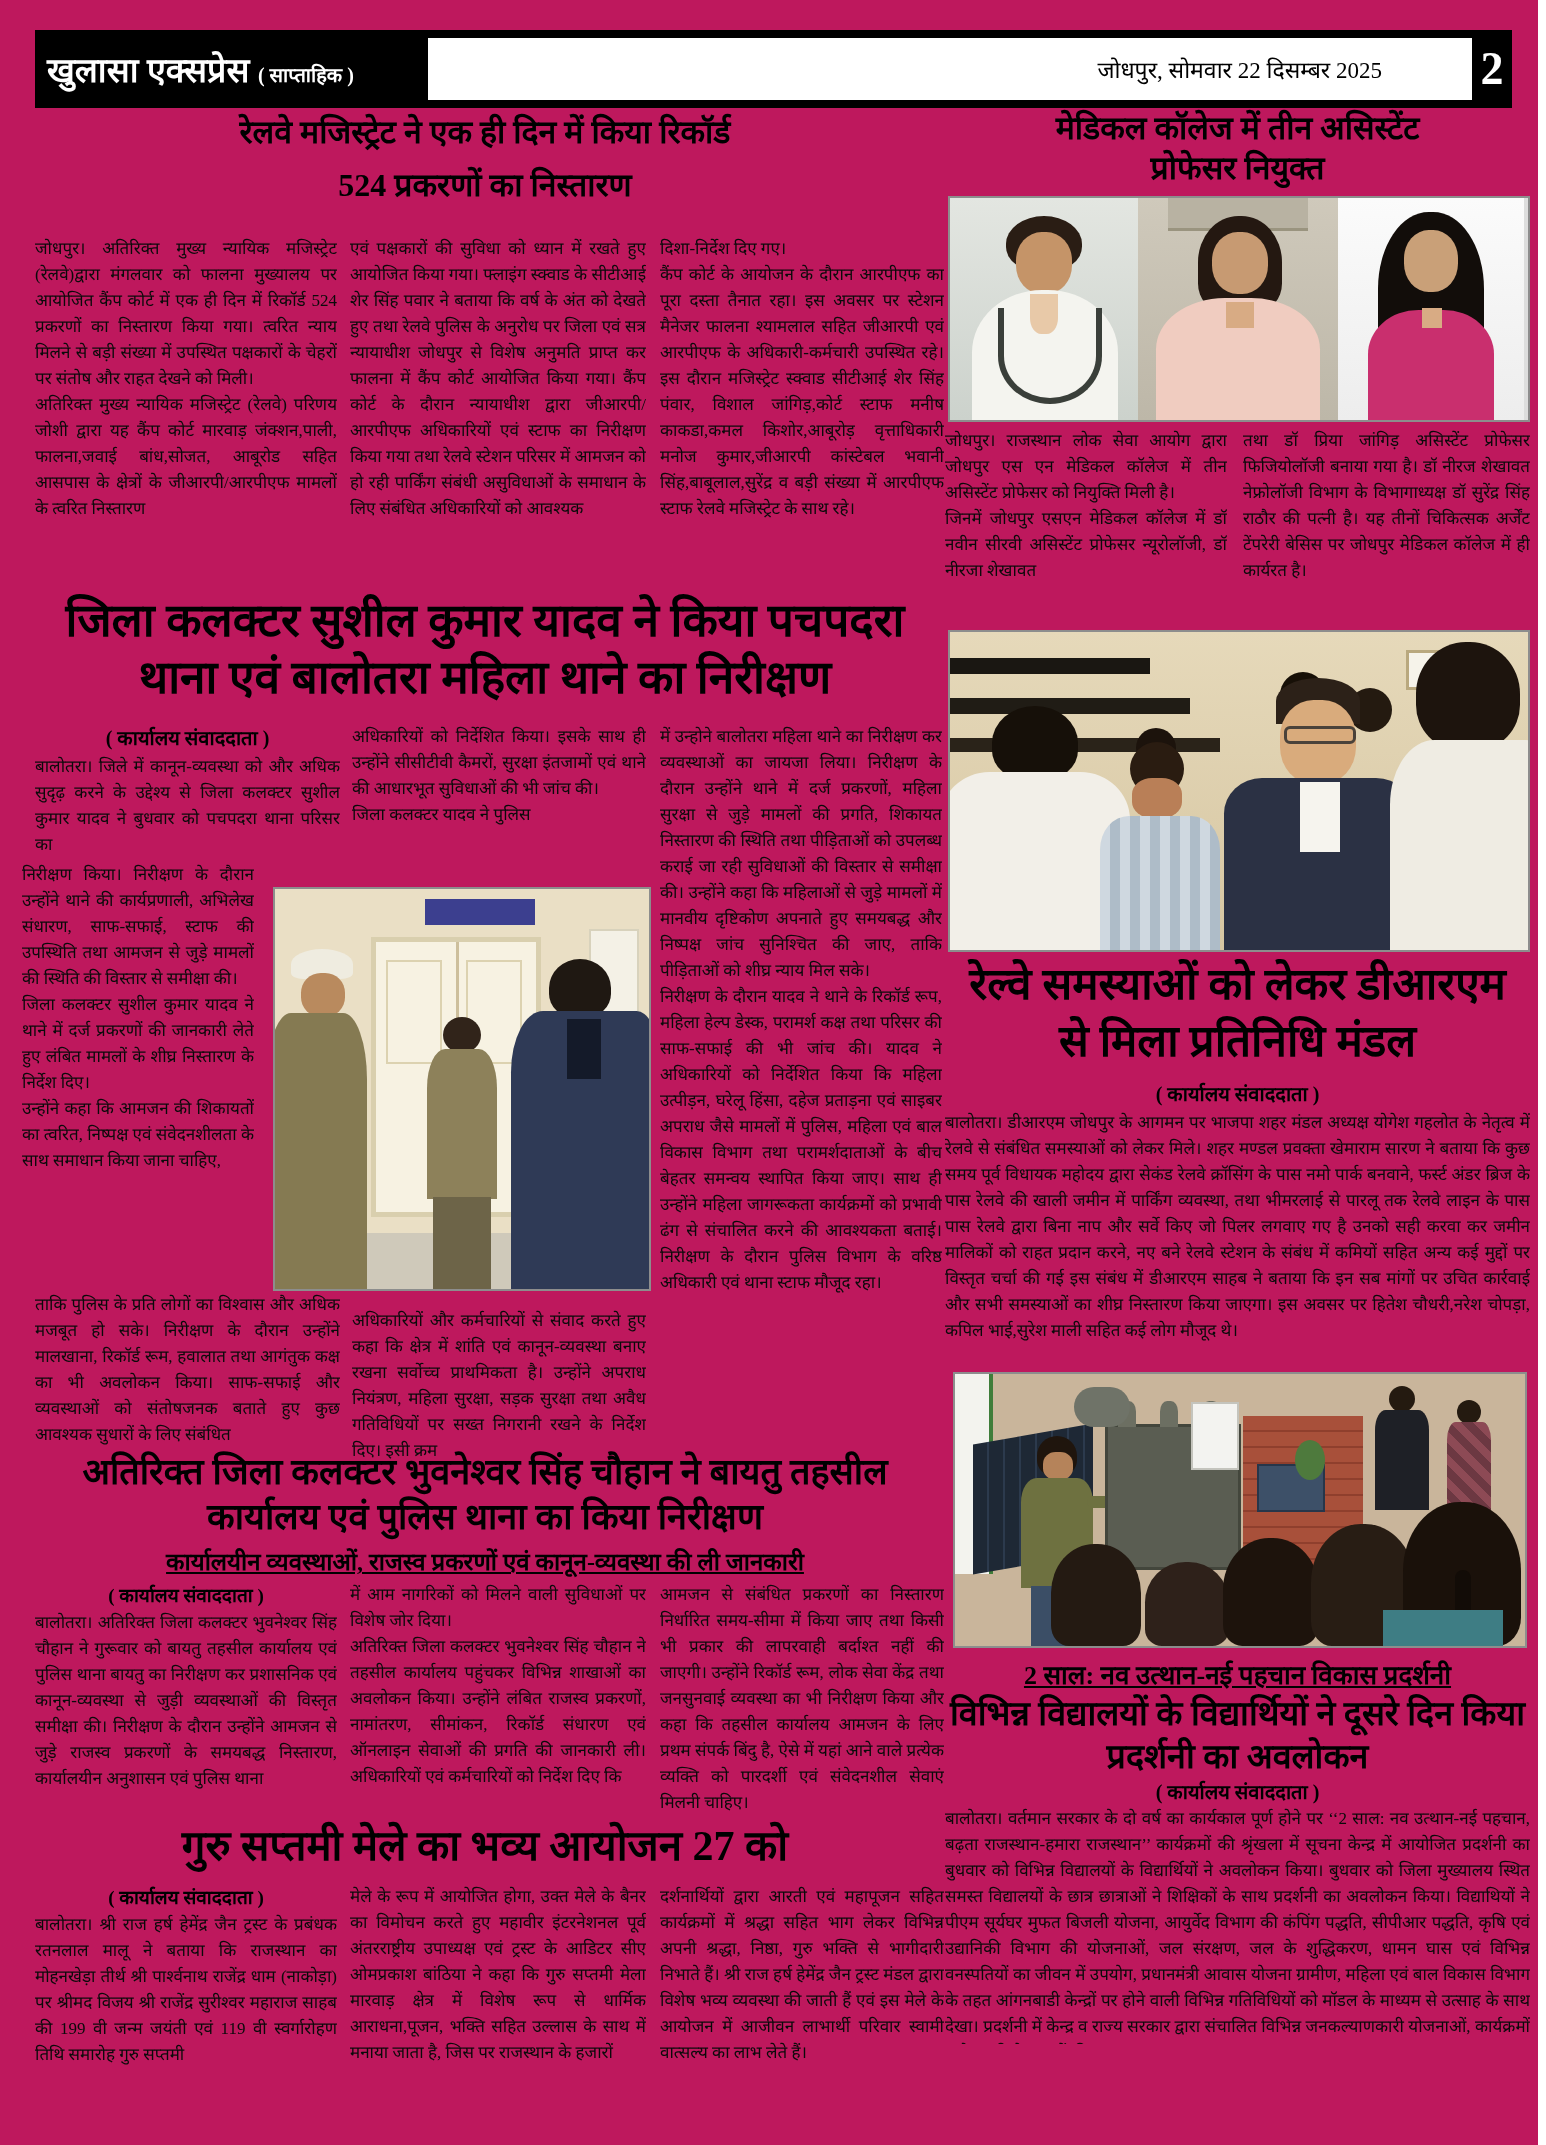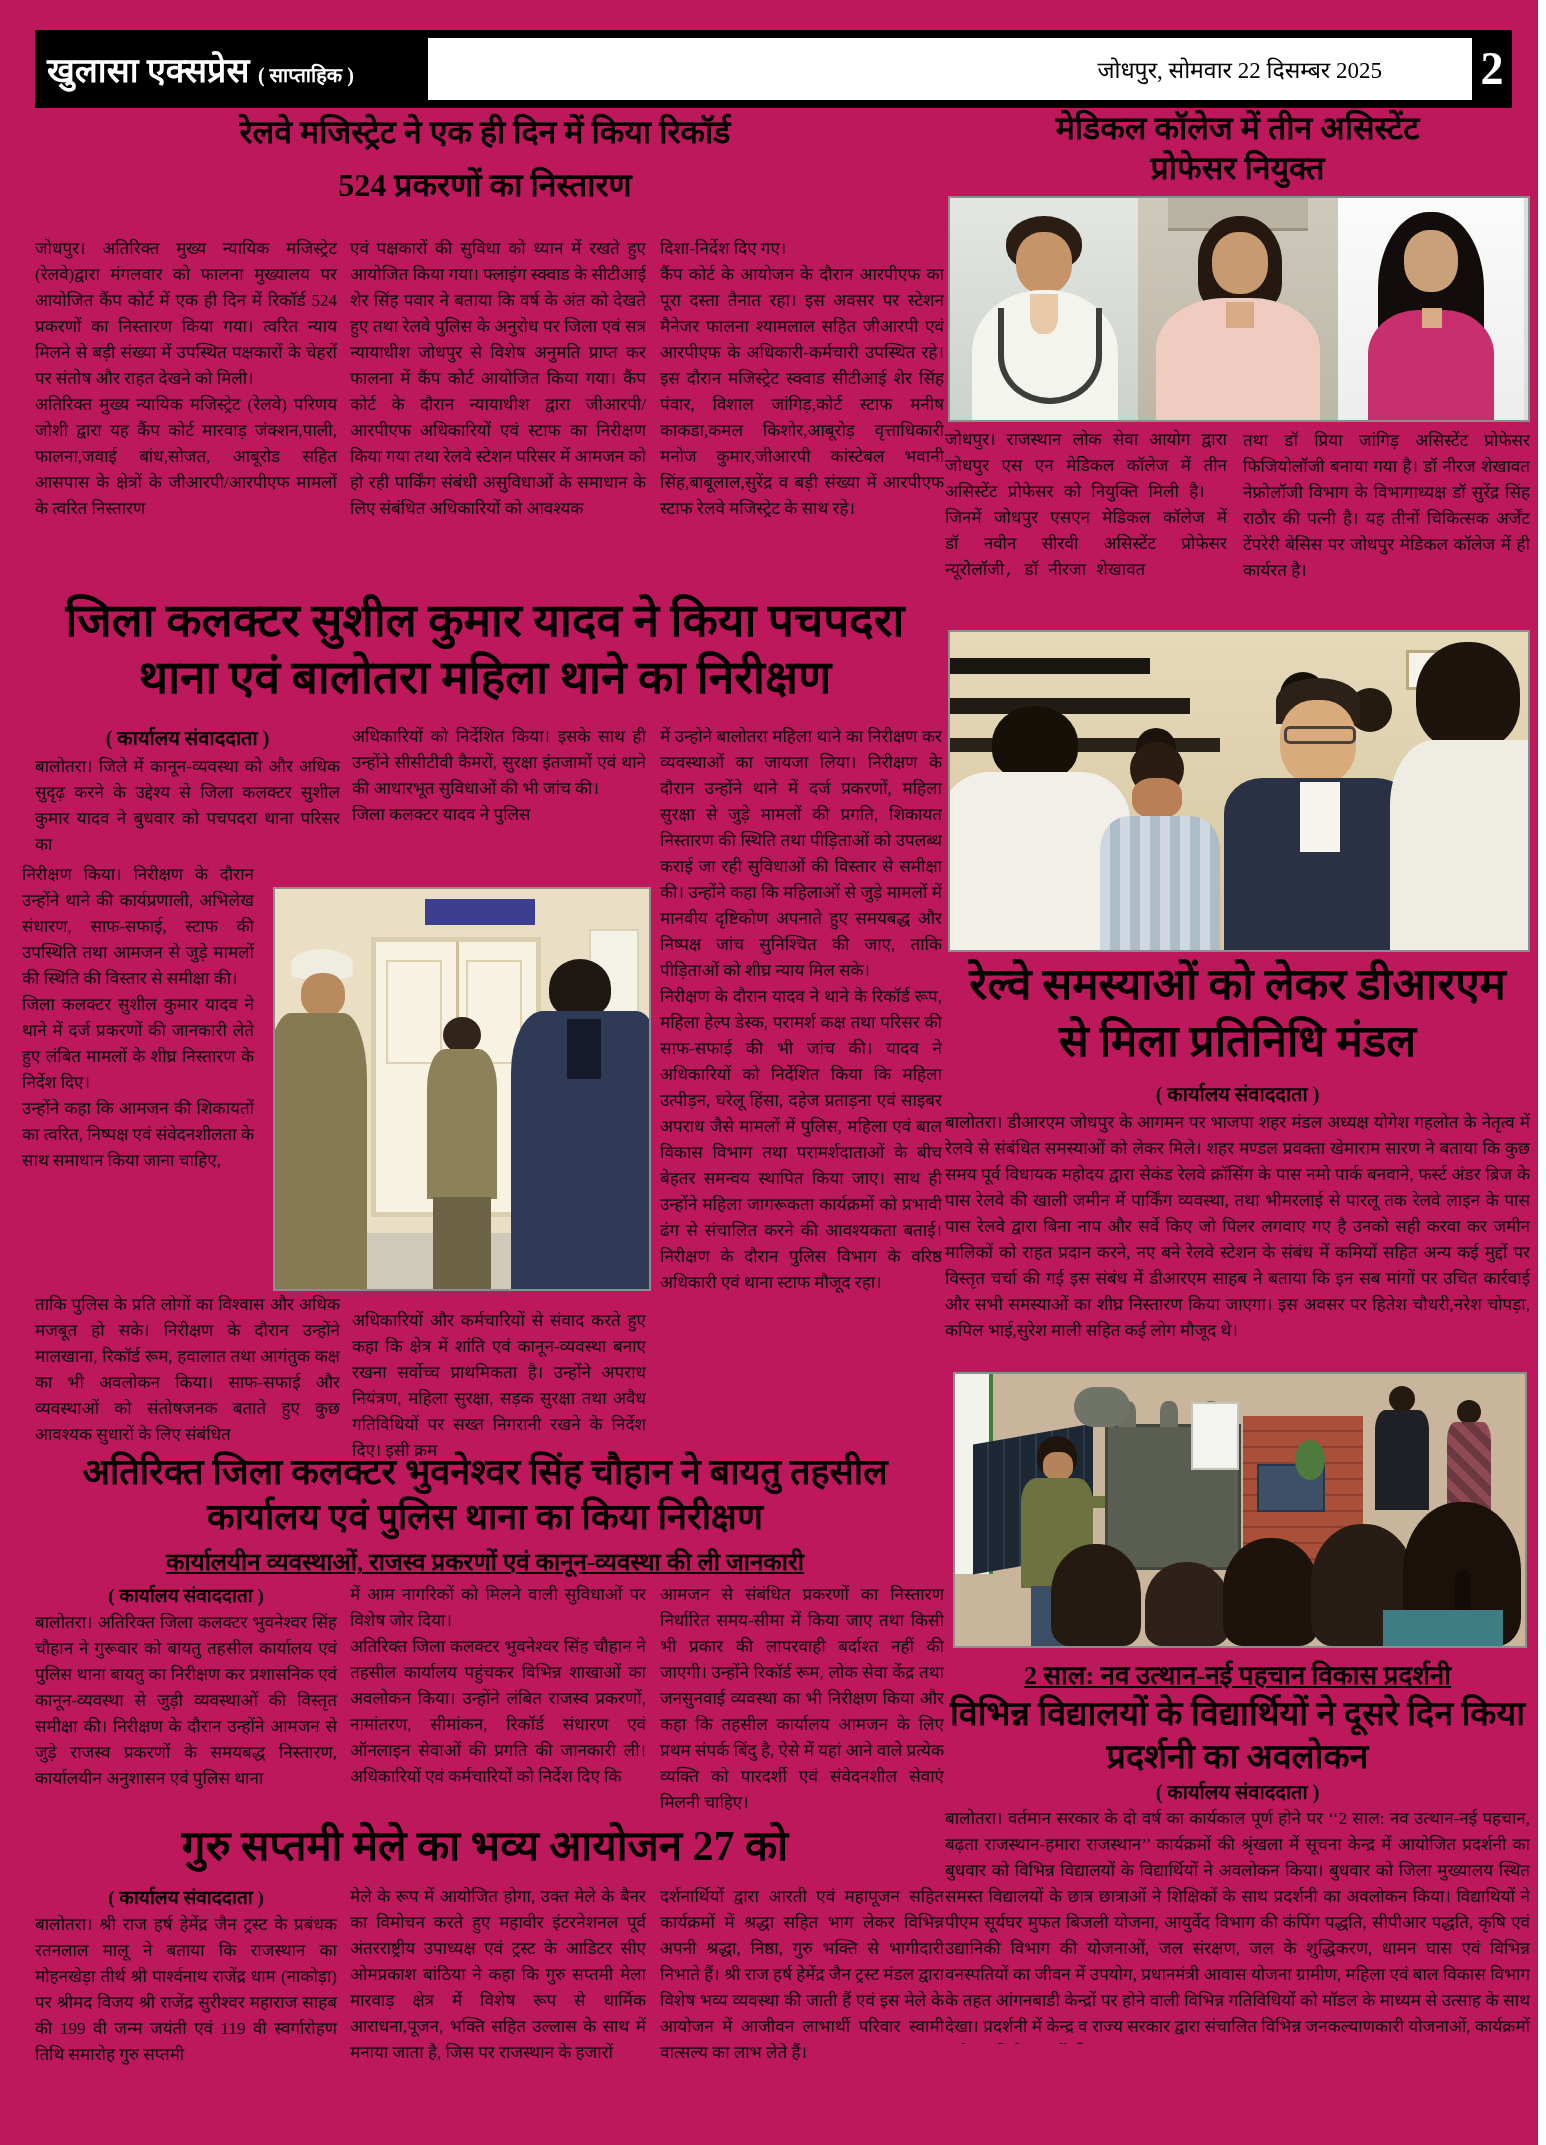--- a/index.html
+++ b/index.html
@@ -73,21 +73,21 @@
     </div>
 
     <div class="pp" style="left:388px;top:0;width:186px;height:100%;background:linear-gradient(#fbfbfb,#ededed);">
       <div class="pp" style="left:40px;top:14px;width:106px;height:160px;background:#120d0a;border-radius:48% 48% 20% 20%;"></div>
       <div class="pp" style="left:66px;top:32px;width:54px;height:62px;background:#c9a078;border-radius:46%;"></div>
       <div class="pp" style="left:30px;top:112px;width:126px;height:110px;background:#c92f6e;border-radius:40% 40% 0 0;"></div>
       <div class="pp" style="left:84px;top:110px;width:20px;height:20px;background:#d8ab84;"></div>
     </div>
   </div>
 
-  <div class="col" style="left:945px;top:428px;width:282px;height:205px;font-family:Liberation Mono, monospace;">जोधपुर। राजस्थान लोक सेवा आयोग द्वारा जोधपुर एस एन मेडिकल कॉलेज में तीन असिस्टेंट प्रोफेसर को नियुक्ति मिली है।
+  <div class="col" style="left:945px;top:428px;width:282px;height:205px;">जोधपुर। राजस्थान लोक सेवा आयोग द्वारा जोधपुर एस एन मेडिकल कॉलेज में तीन असिस्टेंट प्रोफेसर को नियुक्ति मिली है।
 जिनमें जोधपुर एसएन मेडिकल कॉलेज में डॉ नवीन सीरवी असिस्टेंट प्रोफेसर न्यूरोलॉजी, डॉ नीरजा शेखावत</div>
   <div class="col" style="left:1243px;top:428px;width:287px;height:235px;">तथा डॉ प्रिया जांगिड़ असिस्टेंट प्रोफेसर फिजियोलॉजी बनाया गया है। डॉ नीरज शेखावत नेफ्रोलॉजी विभाग के विभागाध्यक्ष डॉ सुरेंद्र सिंह राठौर की पत्नी है। यह तीनों चिकित्सक अर्जेंट टेंपरेरी बेसिस पर जोधपुर मेडिकल कॉलेज में ही कार्यरत है।</div>
 
   <div class="headline" style="left:35px;top:592px;width:900px;font-size:46px;line-height:57px;">
     <div>जिला कलक्टर सुशील कुमार यादव ने किया पचपदरा</div>
     <div>थाना एवं बालोतरा महिला थाने का निरीक्षण</div>
   </div>
   <div class="byline" style="left:35px;top:724px;width:305px;">( कार्यालय संवाददाता )</div>
   <div class="col" style="left:35px;top:754px;width:305px;height:106px;">बालोतरा। जिले में कानून-व्यवस्था को और अधिक सुदृढ़ करने के उद्देश्य से जिला कलक्टर सुशील कुमार यादव ने बुधवार को पचपदरा थाना परिसर का</div>
   <div class="col" style="left:22px;top:862px;width:232px;height:426px;">निरीक्षण किया। निरीक्षण के दौरान उन्होंने थाने की कार्यप्रणाली, अभिलेख संधारण, साफ-सफाई, स्टाफ की उपस्थिति तथा आमजन से जुड़े मामलों की स्थिति की विस्तार से समीक्षा की।

